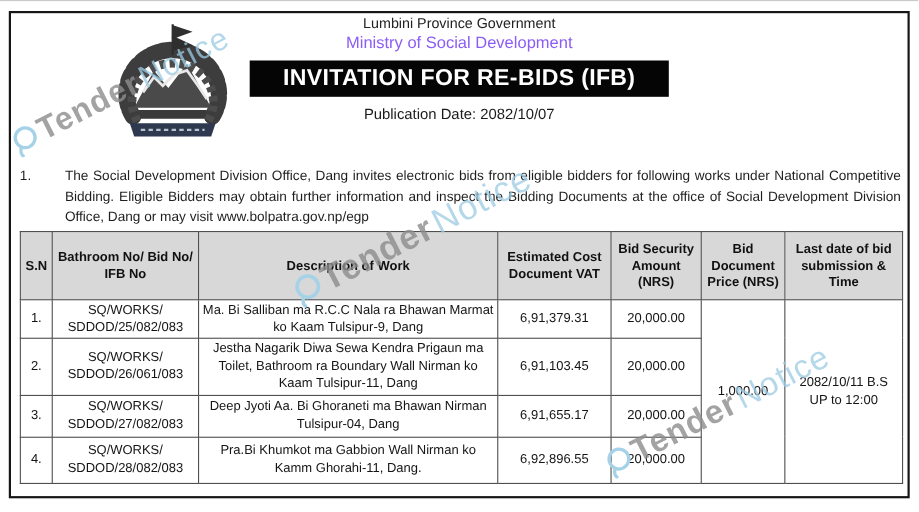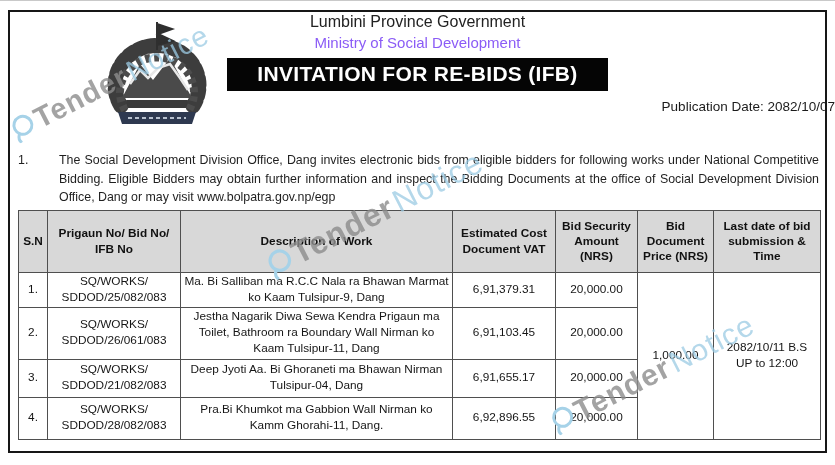--- a/index.html
+++ b/index.html
@@ -9,29 +9,29 @@
     font-family:"Liberation Sans", sans-serif;
     color:#1c1c1c;
   }
   .top-edge{position:absolute;left:0;top:0;width:835px;height:1px;background:#c9c9c9;}
   .doc-border{
     position:absolute;left:8px;top:10px;width:815px;height:439px;
     border:2px solid #161616;
   }
   
   .header{position:absolute;left:0;top:13px;width:100%;text-align:center;}
-  .org1{font-size:16px;margin:0 0 3px 0;color:#222;}
+  .org1{font-size:13px;margin:0 0 3px 0;color:#222;}
   .org2{font-size:15px;margin:0 0 7px 0;color:#8b5cf6;}
   .org3{font-size:16.5px;font-weight:bold;margin:0 0 10px 0;color:#0d0d0d;}
   .banner{
     display:inline-block;background:#050505;color:#ffffff;
     font-size:21px;font-weight:bold;letter-spacing:.3px;
     padding:4px 30px 5px 30px;
   }
-  .pubdate{font-size:13.5px;margin:8px 0 0 0;color:#1b1b1b;text-align:right;}
+  .pubdate{font-size:13.5px;margin:8px 0 0 0;color:#1b1b1b;}
   
   .logo{position:absolute;left:98px;top:20px;width:118px;height:114px;}
   
   .intro{
     position:absolute;left:18px;top:151px;width:801px;
     display:flex;gap:7px;font-size:12.4px;line-height:1.5;color:#1f1f1f;
   }
   .intro .num{flex:0 0 14px;}
   .intro .txt{flex:1;text-align:justify;margin-left:20px;}
   
@@ -108,21 +108,21 @@
       <col style="width:133px">
       <col style="width:272px">
     <col style="width:103px">
       <col style="width:82px">
       <col style="width:76px">
       <col style="width:107px">
   </colgroup>
   <thead>
     <tr class="hrow">
       <th>S.N</th>
-      <th>Prigaun No/ Bid No/ IFB No</th>
+      <th>Bathroom No/ Bid No/ IFB No</th>
       <th>Description of Work</th>
       <th>Estimated Cost Document VAT</th>
       <th>Bid Security Amount (NRS)</th>
       <th>Bid Document Price (NRS)</th>
       <th>Last date of bid submission &amp; Time</th>
     </tr>
   </thead>
   <tbody>
     <tr class="r1">
       <td>1.</td>
@@ -135,21 +135,21 @@
     </tr>
     <tr class="r2">
       <td>2.</td>
       <td>SQ/WORKS/ SDDOD/26/061/083</td>
       <td>Jestha Nagarik Diwa Sewa Kendra Prigaun ma Toilet, Bathroom ra Boundary Wall Nirman ko Kaam Tulsipur-11, Dang</td>
       <td>6,91,103.45</td>
       <td>20,000.00</td>
     </tr>
     <tr class="r3">
       <td>3.</td>
-      <td>SQ/WORKS/ SDDOD/21/082/083</td>
+      <td>SQ/WORKS/ SDDOD/27/082/083</td>
       <td>Deep Jyoti Aa. Bi Ghoraneti ma Bhawan Nirman Tulsipur-04, Dang</td>
       <td>6,91,655.17</td>
       <td>20,000.00</td>
     </tr>
     <tr class="r4">
       <td>4.</td>
       <td>SQ/WORKS/ SDDOD/28/082/083</td>
       <td>Pra.Bi Khumkot ma Gabbion Wall Nirman ko Kamm Ghorahi-11, Dang.</td>
       <td>6,92,896.55</td>
       <td>20,000.00</td>

